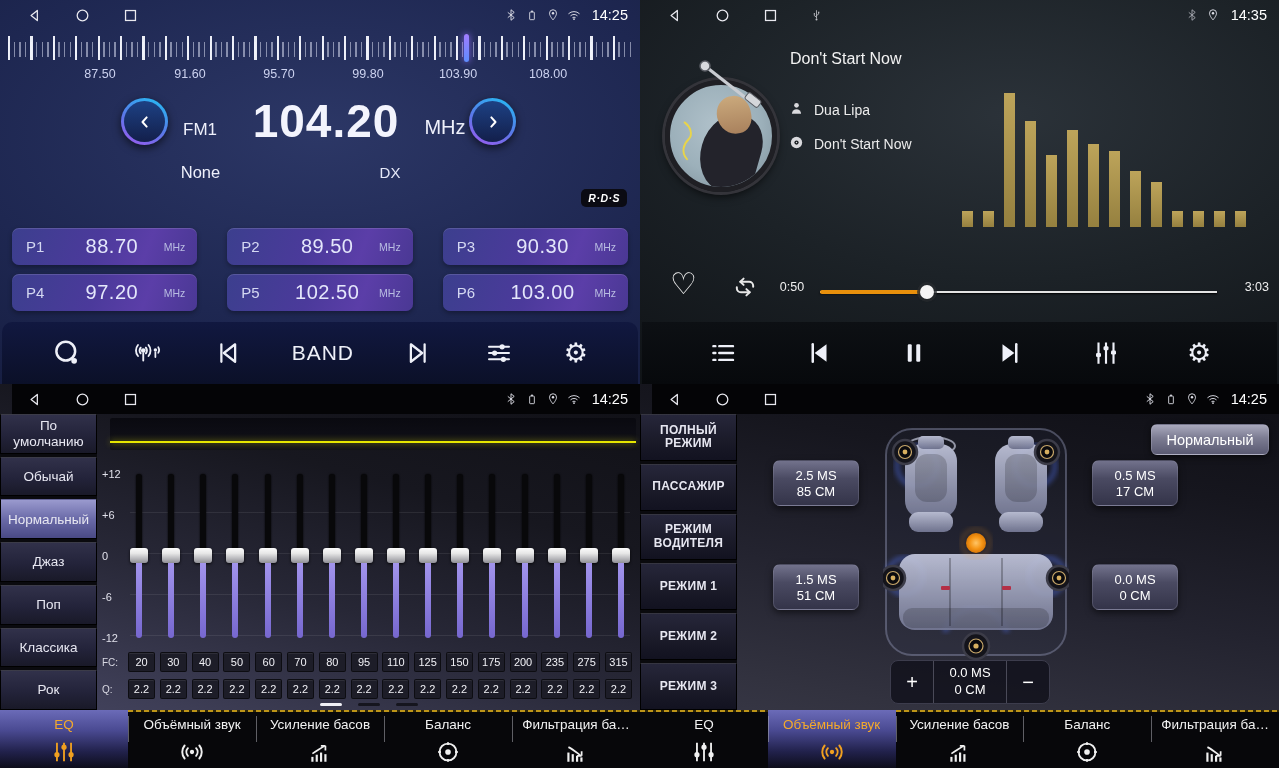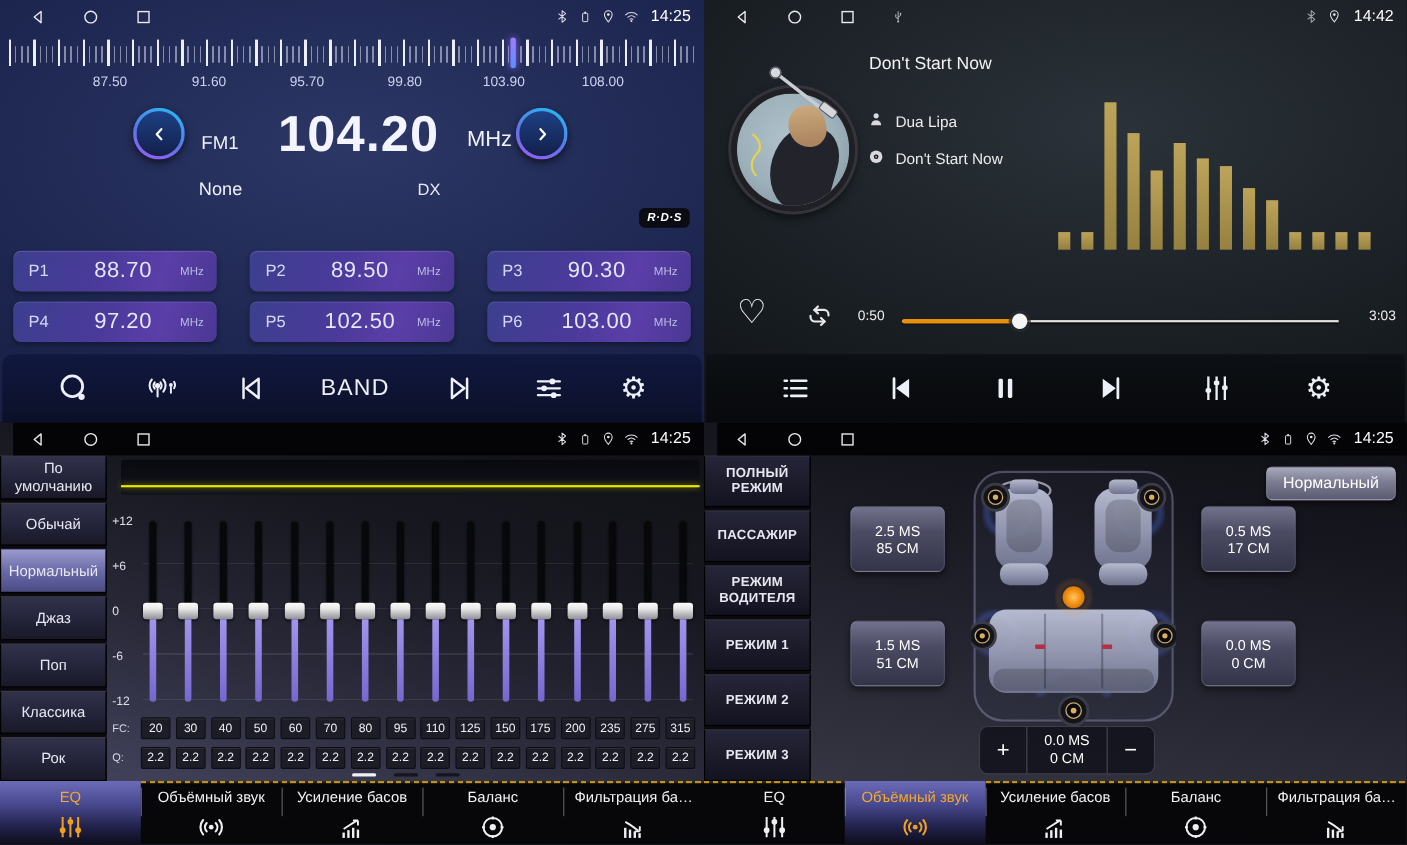--- a/index.html
+++ b/index.html
@@ -124,21 +124,21 @@
   .tab.sel .tlabel { color:#f4a92c; }
   .tab.sel .ticn { color:#f0a020; }
 
   
   .surround { background:linear-gradient(190deg,#0e0e14 0%,#16161e 25%,#23232f 52%,#32323f 78%,#3c3c4d 100%); color:#eee; }
   .surround .sideitem { font-size:12px; font-weight:600; letter-spacing:.3px; background:linear-gradient(180deg,#26263a 0%,#1a1a28 60%,#121220 100%); }
   .profilebtn { position:absolute; right:10px; top:40px; width:118px; height:31px; border-radius:6px; cursor:pointer;
     background:linear-gradient(180deg,#a9a9bd 0%,#7c7c92 45%,#5a5a72 100%); border:1px solid rgba(200,200,216,.25);
     color:#fff; font-size:14.5px; display:flex; align-items:center; justify-content:center; box-shadow:0 2px 6px #0009; }
   .carbox { position:absolute; left:243px; top:42px; width:186px; height:236px; }
-  .delaybox { position:absolute; width:86px; height:60px; border-radius:7px; cursor:pointer;
+  .delaybox { position:absolute; width:86px; height:46px; border-radius:7px; cursor:pointer;
     background:linear-gradient(180deg,#72728c 0%,#4a4a62 40%,#343449 100%); border:1px solid rgba(154,154,176,.25);
     box-shadow:0 3px 7px #0008; color:#fff; display:flex; flex-direction:column; align-items:center; justify-content:center; gap:1px; font-size:13px; }
   .d-fl { left:133px; top:76px; } .d-fr { left:452px; top:76px; }
   .d-rl { left:133px; top:180px; } .d-rr { left:452px; top:180px; }
   .stepper { position:absolute; left:250px; top:276px; width:160px; height:44px; border-radius:8px;
     background:rgba(18,18,28,.85); border:1px solid #3c3c4c; display:flex; align-items:stretch; color:#fff; }
   .stepbtn { width:42px; display:flex; align-items:center; justify-content:center; font-size:20px; cursor:pointer; background:none; border:none; color:#fff; }
   .stepval { flex:1; border-left:1px solid #4a4a58; border-right:1px solid #4a4a58; display:flex; flex-direction:column; align-items:center; justify-content:center; font-size:13px; line-height:1.3; }
 </style>
 </head>
@@ -329,21 +329,21 @@
             <svg viewBox="0 0 24 24">
               <path d="M6.5 7.5 17.5 16.5 12 21V3l5.5 4.5L6.5 16.5" fill="none" stroke="currentColor" stroke-width="1.6" stroke-linejoin="round"></path>
             </svg>
           </span>
         <span>
             <svg viewBox="0 0 24 24">
               <path d="M12 3a6 6 0 0 0-6 6c0 4.5 6 11.5 6 11.5S18 13.5 18 9a6 6 0 0 0-6-6z" fill="none" stroke="currentColor" stroke-width="1.6"></path>
               <circle cx="12" cy="9" r="2.1" fill="currentColor"></circle>
             </svg>
           </span>
-        <span class="time">14:42</span>
+        <span class="time">14:35</span>
       </div>
     </div>
 
     <div class="ptitle">Don't Start Now</div>
 
     <div class="album">
       <svg class="script" viewBox="0 0 30 60">
           <path d="M15 54C7 45 11 35 17 29 23 23 19 13 12 8" stroke="#e8d44a" stroke-width="2.4" fill="none" stroke-linecap="round"></path>
         </svg>
     </div>

